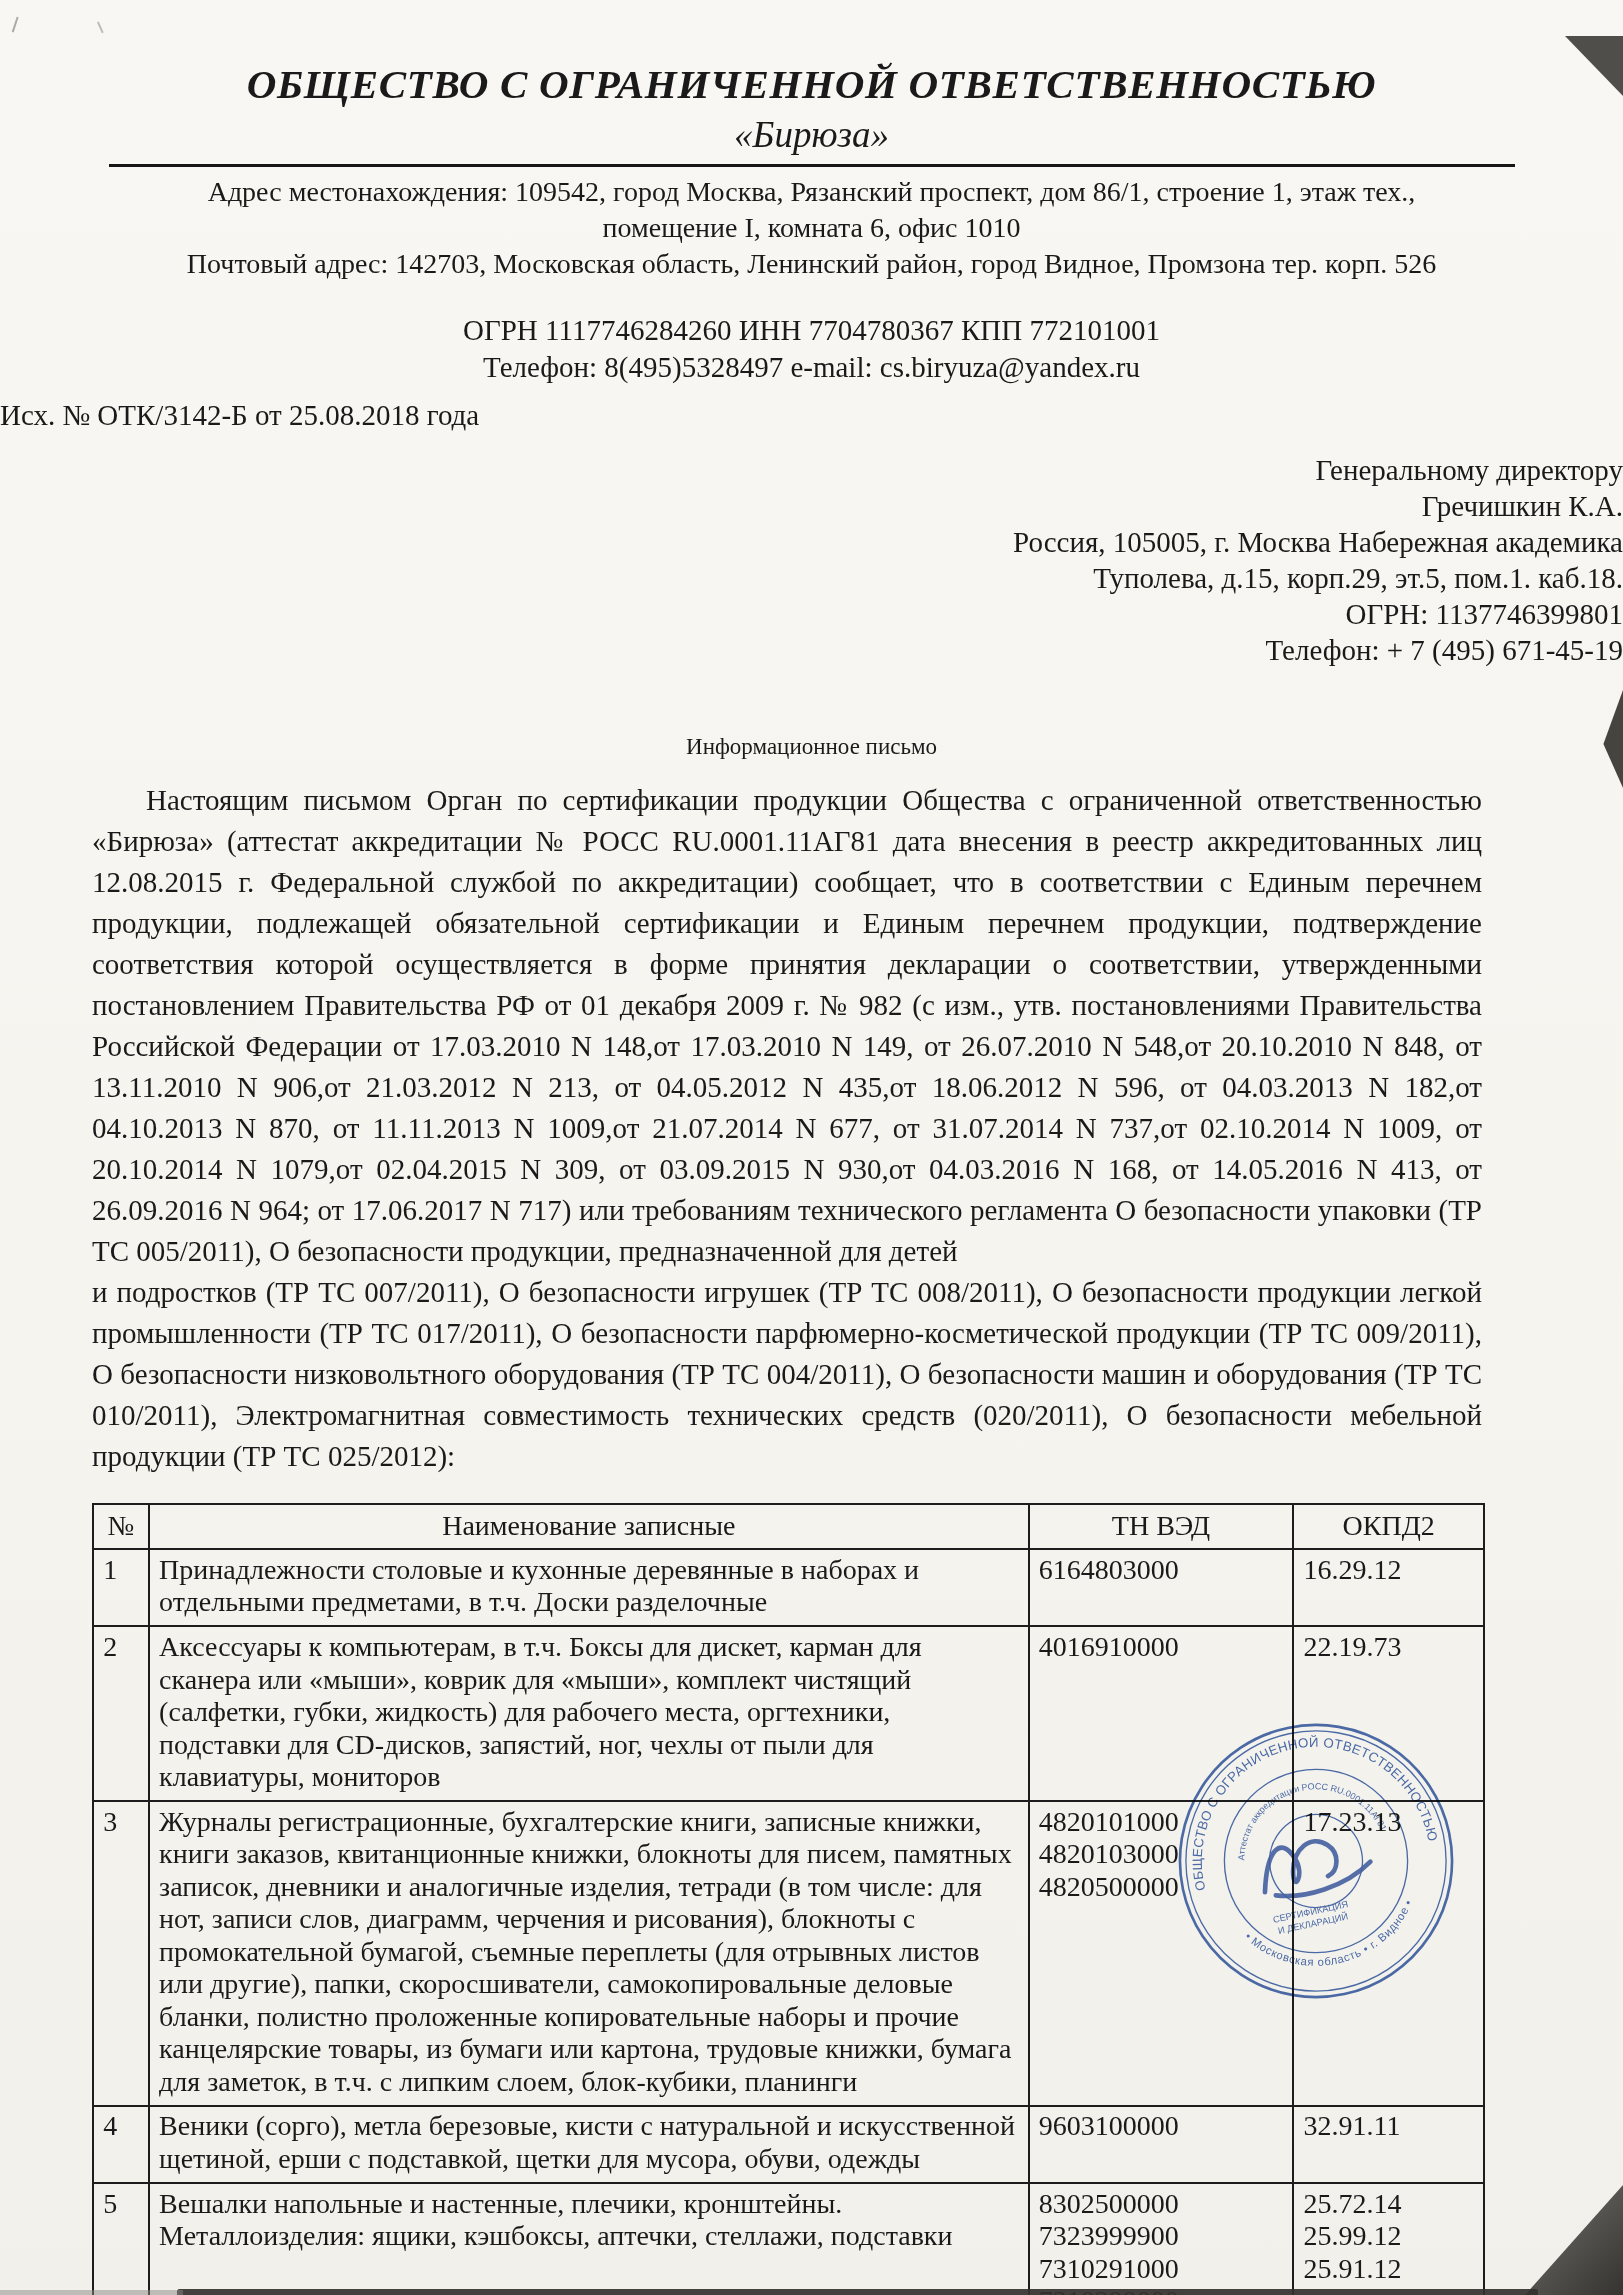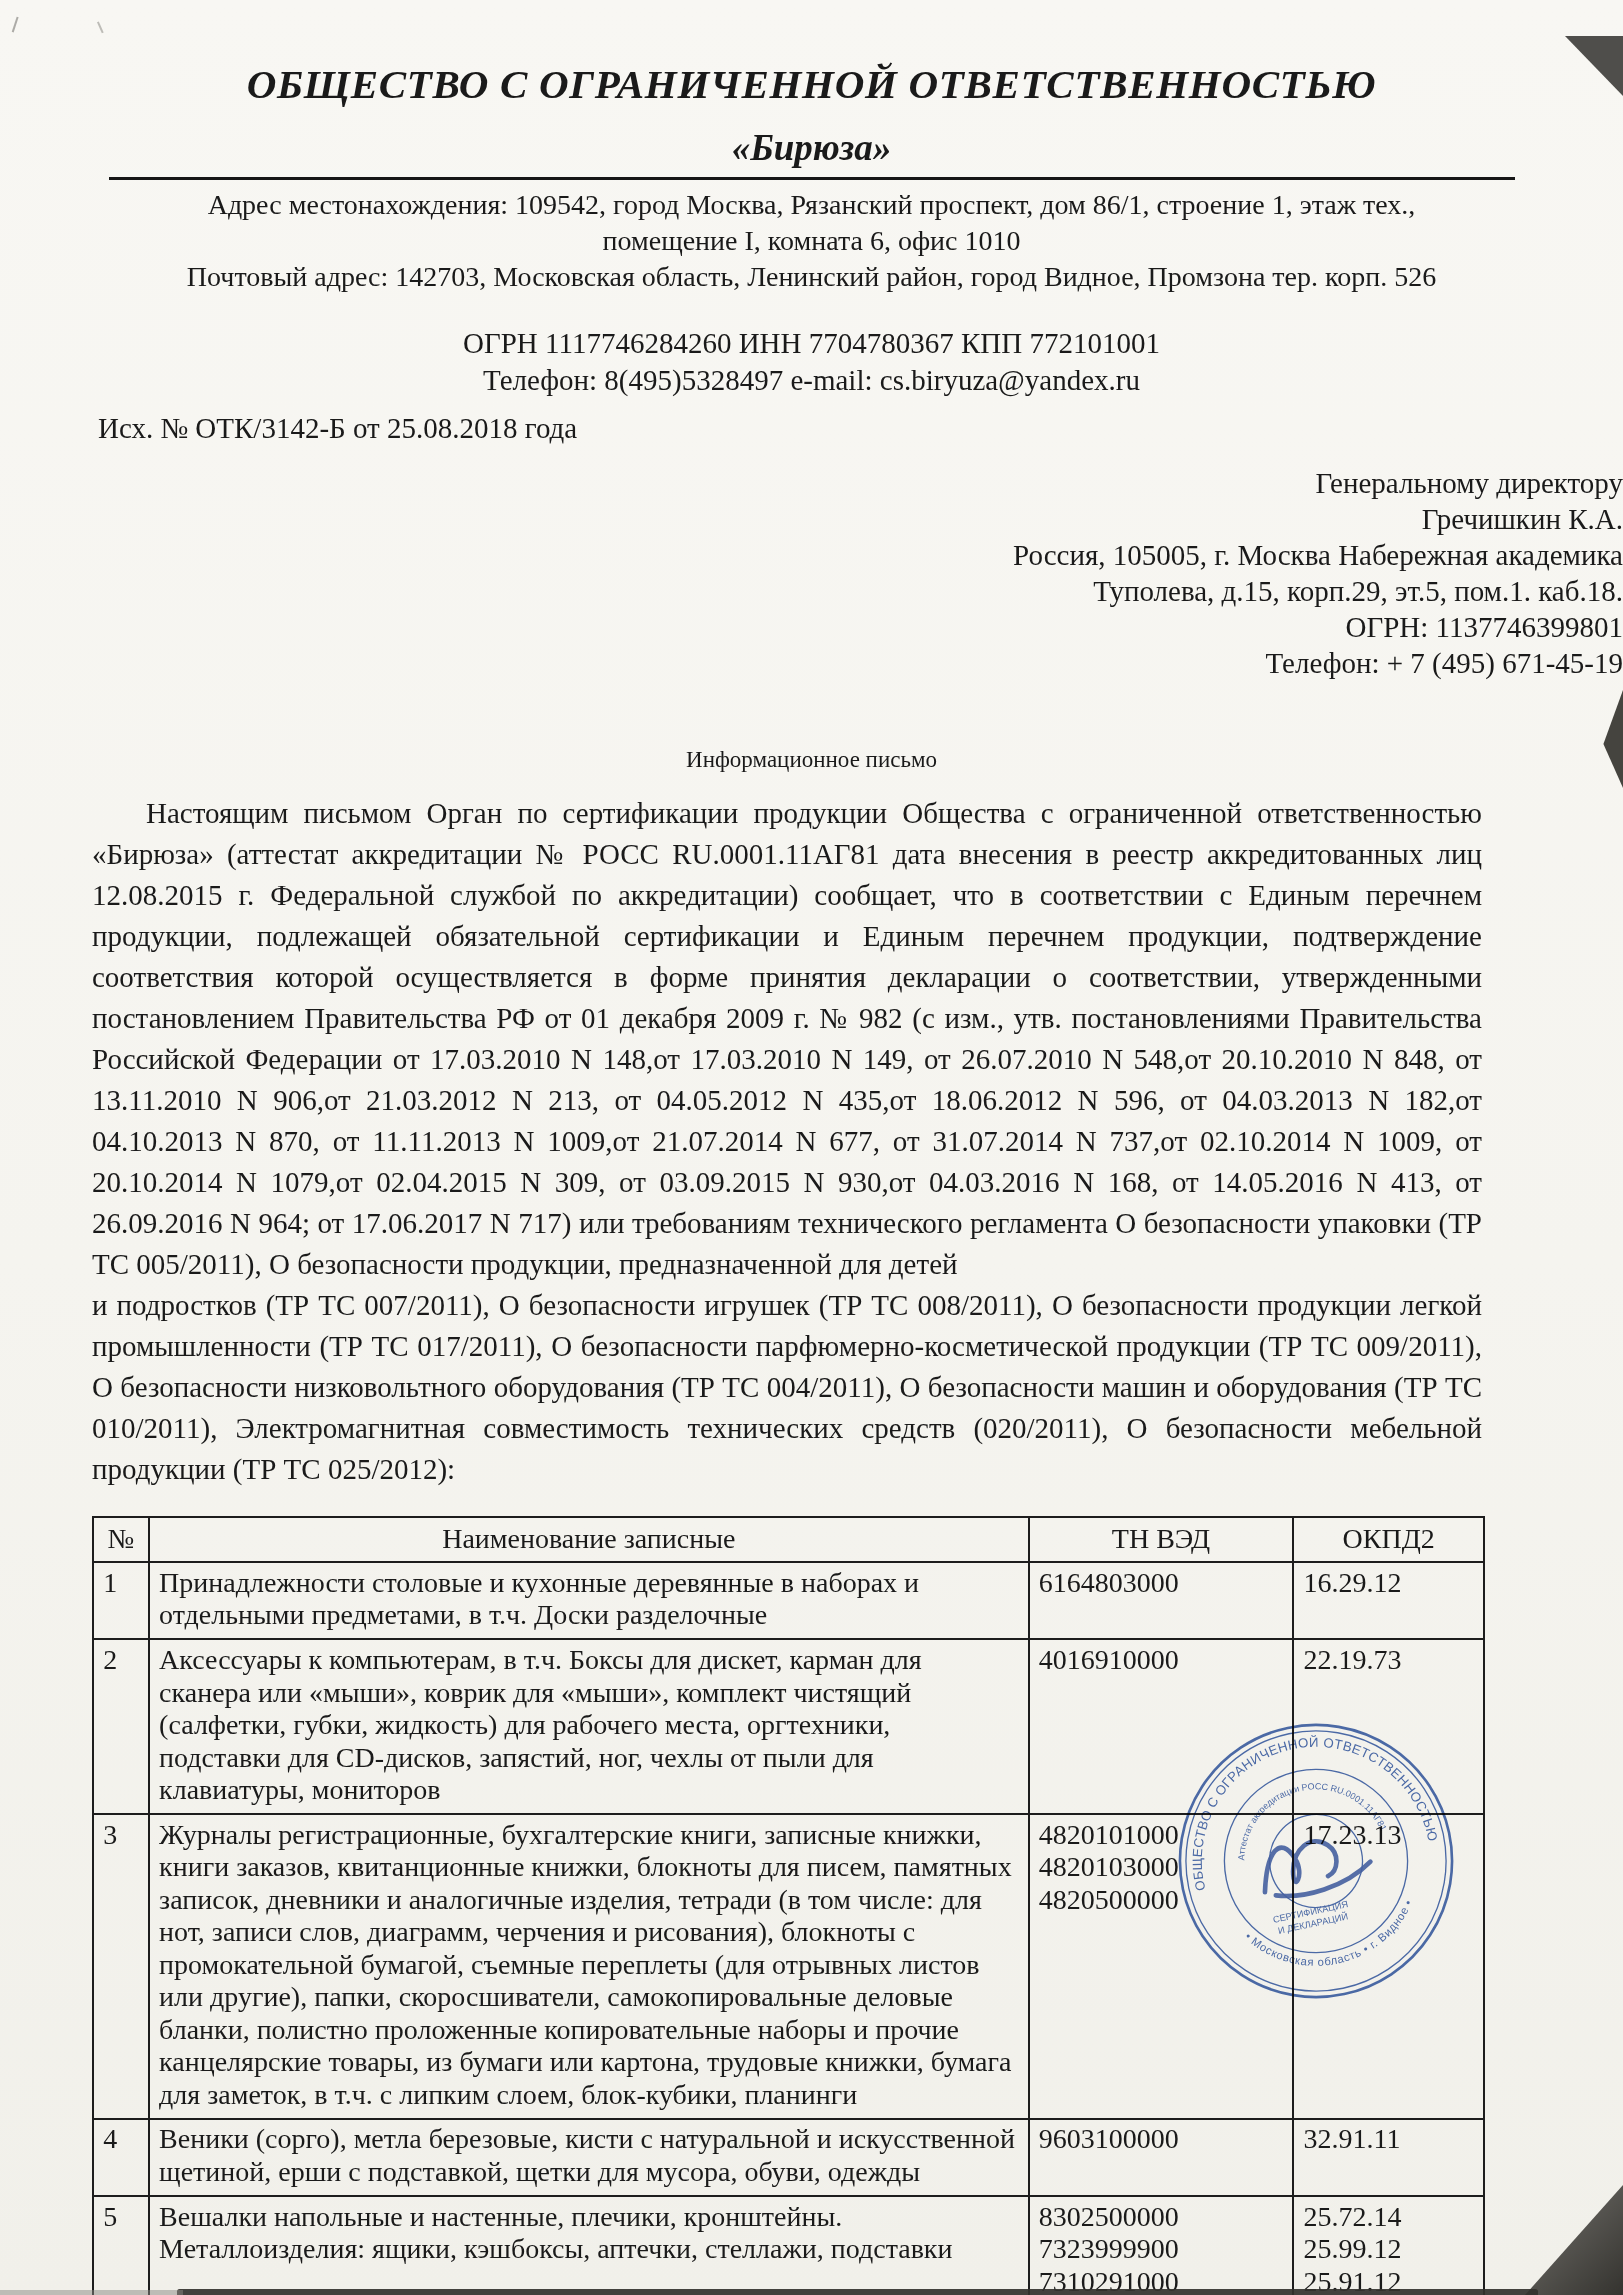--- a/index.html
+++ b/index.html
@@ -9,27 +9,27 @@
     font-family:"Liberation Serif","DejaVu Serif",serif;
     color:#1a1a1a;
     position:relative;
     overflow:hidden;
   }
   .page{ position:relative; width:100%; height:100%; }
 
   
   .letterhead{ padding-top:62px; text-align:center; }
   .org-name-1{ font-size:41px; font-weight:bold; font-style:italic; line-height:1.12; letter-spacing:0.7px; }
-  .org-name-2{ font-size:37px; font-weight:bold; font-style:italic; margin-top:18px; }
+  .org-name-2{ font-size:37px; font-weight:normal; font-style:italic; margin-top:5px; }
   .org-rule{ width:1406px; height:3.3px; background:#161616; margin:7.9px auto 0 auto; }
   .addr-block{ margin-top:7px; font-size:28px; line-height:1.28; }
   .reg-block{ margin-top:30px; font-size:29px; line-height:1.3; }
 
   
-  .outgoing-ref{ margin-top:11.8px; padding-left:98px; font-size:29px; text-align:left; }
+  .outgoing-ref{ margin-top:11.8px; font-size:29px; text-align:left; }
   .recipient{ margin-top:21px; text-align:right; font-size:29px; line-height:1.24; }
 
   
   .letter-title{ margin-top:66px; text-align:center; font-size:23px; }
   .letter-body{ margin:19.6px 141px 0 92px; font-size:29px; line-height:41px; text-align:justify; }
   .letter-body p{ margin:0; }
   .letter-body p.indent{ text-indent:54px; }
 
   
   table.products{

